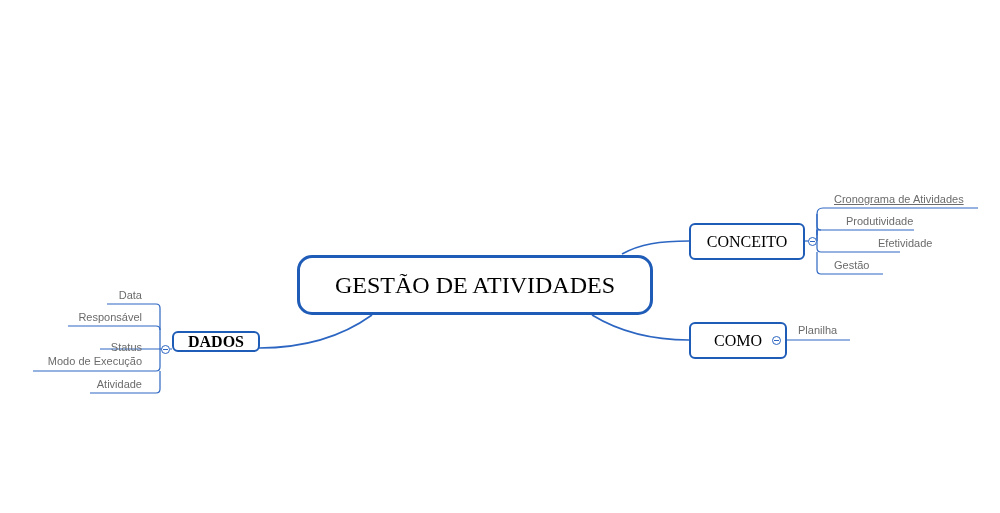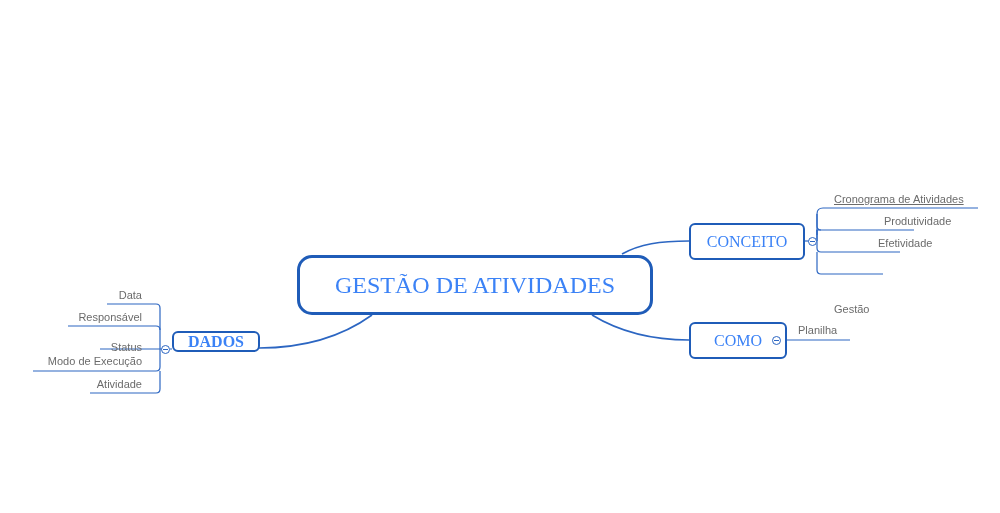--- a/index.html
+++ b/index.html
@@ -2,21 +2,21 @@
 <html><head>
 <meta charset="utf-8">
 <style>
   html, body { margin: 0; padding: 0; background: #ffffff; }
   body { width: 1000px; height: 513px; position: relative; overflow: hidden; font-family: "Liberation Sans", sans-serif; }
   svg.links { position: absolute; left: 0; top: 0; width: 1000px; height: 513px; }
   .topic {
     position: absolute; box-sizing: border-box;
     border: 2px solid #1f5cb8; border-radius: 6px; background: #fff;
     display: flex; align-items: center; justify-content: center;
-    font-family: "Liberation Serif", "DejaVu Serif", serif; color: #3b82f6;
+    font-family: "Liberation Serif", "DejaVu Serif", serif; color: #000000;
     white-space: nowrap;
   }
   .central { border-width: 3px; border-radius: 15px; font-size: 24px; }
   .main { font-size: 16px; }
   .sub {
     position: absolute; font-family: "Liberation Sans", sans-serif;
     font-size: 11px; color: #6b6b6b; white-space: nowrap; line-height: 13px;
   }
   .collapse {
     position: absolute; width: 7px; height: 7px; border: 1px solid #2c66c2;
@@ -61,23 +61,23 @@
 
 <div class="topic central" style="left:297px; top:255px; width:356px; height:60px;">
   <span>GESTÃO DE ATIVIDADES</span>
 </div>
 
 <div class="topic main" style="left:689px; top:223px; width:116px; height:37px;">
   <span>CONCEITO</span>
 </div>
 <div class="collapse" style="left:808px; top:237px;"></div>
 <div class="sub" style="left:834px; top:193px;text-decoration:underline;">Cronograma de Atividades</div>
-<div class="sub" style="left:872px; top:215px;padding-left:12px;">Produtividade</div>
+<div class="sub" style="left:834px; top:215px;padding-left:12px;">Produtividade</div>
 <div class="sub" style="left:834px; top:237px;margin-left:44px;">Efetividade</div>
-<div class="sub" style="left:834px; top:259px;margin-top:44px;">Gestão</div>
+<div class="sub" style="left:834px; top:259px;">Gestão</div>
 
 <div class="topic main" style="left:689px; top:322px; width:98px; height:37px;">
   <span>COMO</span>
 </div>
 <div class="collapse" style="left:772px; top:336px;"></div>
 <div class="sub" style="left:798px; top:324px;">Planilha</div>
 
 <div class="topic main" style="left:172px; top:331px; width:88px; height:21px;font-weight:bold;">
   <span>DADOS</span>
 </div>

